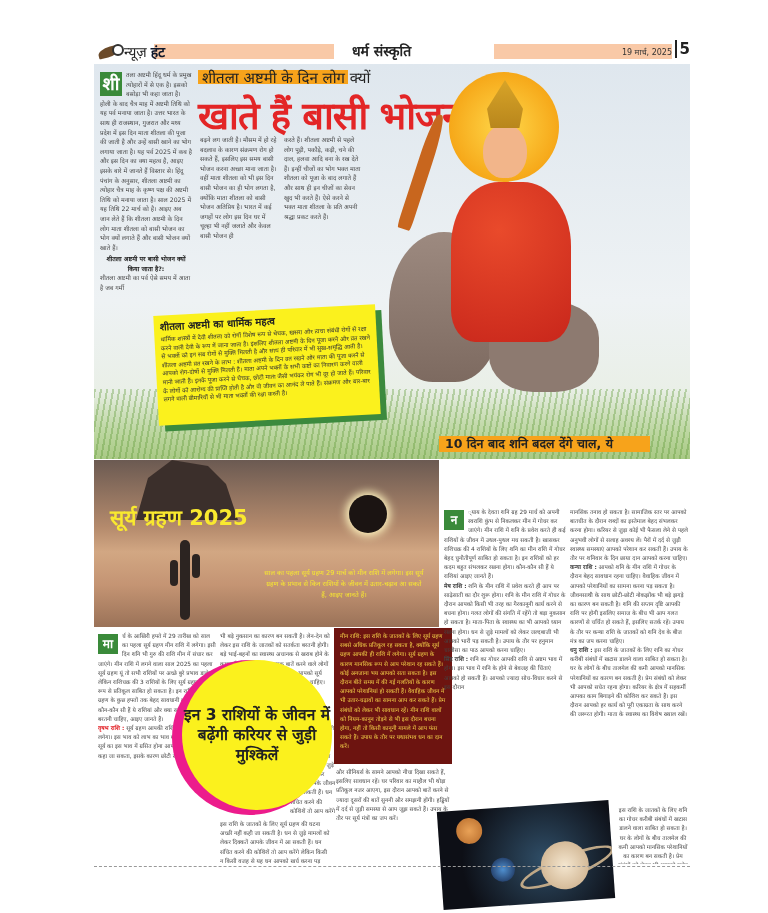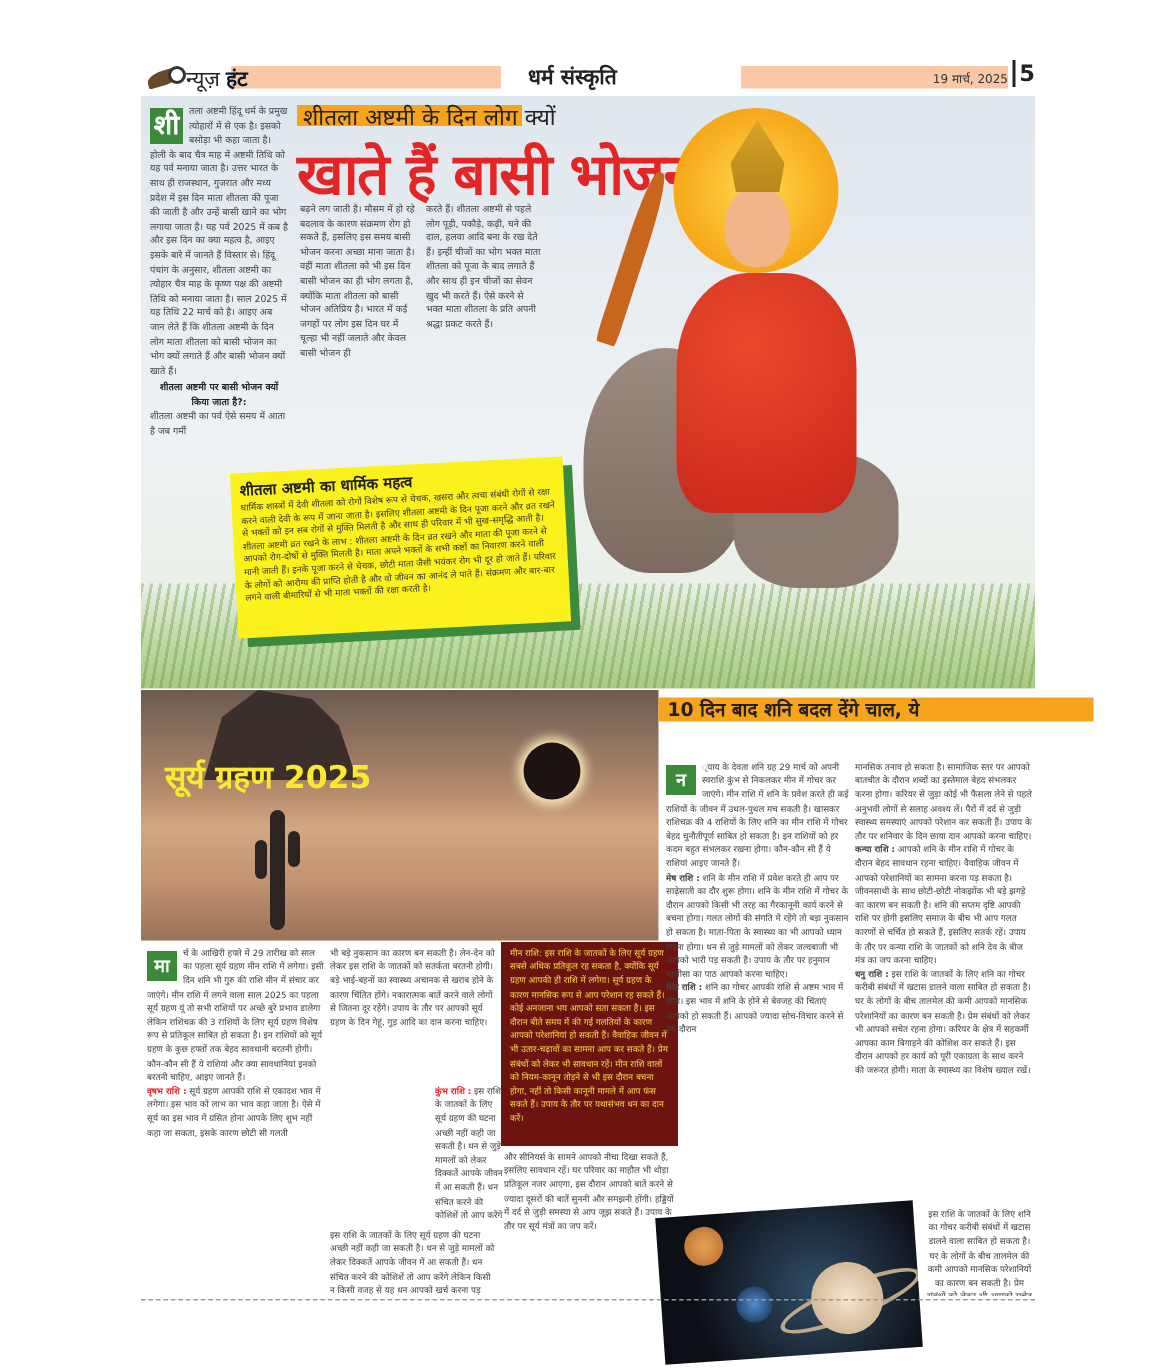--- a/index.html
+++ b/index.html
@@ -46,21 +46,21 @@
   .cactus:after{content:"";position:absolute;left:12px;top:14px;width:8px;height:24px;background:#2c2421;border-radius:4px}
   .ec-t1{position:absolute;left:16px;top:43px;font-size:21px;font-weight:bold;color:#f9e92f;white-space:nowrap}
   .ec-t2{position:absolute;left:14px;top:80px;font-size:15px;font-weight:bold;color:#f9e92f;line-height:20px}
   .ec-sub{position:absolute;left:170px;top:108px;width:160px;font-size:6.6px;line-height:11px;color:#f9e92f;text-align:center}
   .col2{position:absolute;font-size:5.8px;line-height:9.2px;color:#444}
   .red{color:#e3262b;font-weight:bold}
   .circle{position:absolute;left:78px;top:620px;width:155px;height:155px;border-radius:50%;background:#ec1c8c}
   .circle .in{position:absolute;left:10px;top:0;width:150px;height:150px;border-radius:50%;background:#fbf11d;display:flex;align-items:center;justify-content:center;text-align:center;font-size:15.5px;font-weight:bold;color:#222;line-height:20px}
   .brownbox{position:absolute;left:240px;top:588px;width:118px;height:136px;background:#6d1410;color:#f7d64a;font-size:5.8px;line-height:9.2px;padding:4px 6px}
   
-  .sat-k{position:absolute;left:345px;top:425px;width:290px;height:16px;background:#f7a31b}
+  .sat-k{position:absolute;left:345px;top:396px;width:211px;height:16px;background:#f7a31b}
   .sat-k span{position:absolute;left:6px;top:-1px;font-size:12.5px;font-weight:bold;color:#222;white-space:nowrap}
   .sat-h{position:absolute;left:362px;top:444px;font-size:17px;font-weight:bold;color:#222;white-space:nowrap}
   .dropcap2{float:left;width:20px;height:20px;background:#3a8a3a;color:#fff;font-weight:bold;font-size:12px;text-align:center;line-height:20px;margin:2px 4px 0 0}
   .space{position:absolute;left:346px;top:766px;width:172px;height:98px;background:radial-gradient(circle at 60% 55%,#2f4d66,#0d0f16 70%);transform:rotate(-4deg);overflow:hidden}
   .planet1{position:absolute;left:18px;top:8px;width:26px;height:26px;border-radius:50%;background:radial-gradient(#e9a257,#b56a2a)}
   .planet2{position:absolute;left:50px;top:50px;width:24px;height:24px;border-radius:50%;background:radial-gradient(#4f8fcf,#16264a)}
   .saturn{position:absolute;left:100px;top:38px;width:48px;height:48px;border-radius:50%;background:radial-gradient(#f4e6cf,#c7a882)}
   .ring{position:absolute;left:76px;top:52px;width:100px;height:24px;border:3px solid #bfa887;border-radius:50%;transform:rotate(-18deg)}
   .dash{position:absolute;left:0;top:826px;width:596px;border-top:1px dashed #999}
 </style>
@@ -115,36 +115,40 @@
       <div class="t">शीतला अष्टमी का धार्मिक महत्व</div>
       <p>धार्मिक शास्त्रों में देवी शीतला को रोगों विशेष रूप से चेचक, खसरा और त्वचा संबंधी रोगों से रक्षा करने वाली देवी के रूप में जाना जाता है। इसलिए शीतला अष्टमी के दिन पूजा करने और व्रत रखने से भक्तों को इन सब रोगों से मुक्ति मिलती है और साथ ही परिवार में भी सुख-समृद्धि आती है। शीतला अष्टमी व्रत रखने के लाभ : शीतला अष्टमी के दिन व्रत रखने और माता की पूजा करने से आपको रोग-दोषों से मुक्ति मिलती है। माता अपने भक्तों के सभी कष्टों का निवारण करने वाली मानी जाती हैं। इनके पूजा करने से चेचक, छोटी माता जैसी भयंकर रोग भी दूर हो जाते हैं। परिवार के लोगों को आरोग्य की प्राप्ति होती है और वो जीवन का आनंद ले पाते हैं। संक्रमण और बार-बार लगने वाली बीमारियों से भी माता भक्तों की रक्षा करती है।</p>
     </div>
   </div>
 
   <div class="eclipse">
     <div class="mesa"></div>
     <div class="sun"></div>
     <div class="cactus"></div>
     <div class="ec-t1">सूर्य ग्रहण 2025</div>
+    <div class="ec-sub">साल का पहला सूर्य ग्रहण 29 मार्च को मीन राशि में लगेगा। इस सूर्य ग्रहण के प्रभाव से किन राशियों के जीवन में उतार-चढ़ाव आ सकते हैं, आइए जानते हैं।</div>
   </div>
 
   <div class="col2" style="left:4px;top:592px;width:118px;height:232px;overflow:hidden">
     <span class="dropcap2">मा</span>
     <span>र्च के आखिरी हफ्ते में 29 तारीख को साल का पहला सूर्य ग्रहण मीन राशि में लगेगा। इसी दिन शनि भी गुरु की राशि मीन में संचार कर जाएंगे। मीन राशि में लगने वाला साल 2025 का पहला सूर्य ग्रहण यूं तो सभी राशियों पर अच्छे बुरे प्रभाव डालेगा लेकिन राशिचक्र की 3 राशियों के लिए सूर्य ग्रहण विशेष रूप से प्रतिकूल साबित हो सकता है। इन राशियों को सूर्य ग्रहण के कुछ हफ्तों तक बेहद सावधानी बरतनी होगी। कौन-कौन सी हैं ये राशियां और क्या सावधानियां इनको बरतनी चाहिए, आइए जानते हैं।</span><br>
     <span class="red">वृषभ राशि :</span>
     <span>सूर्य ग्रहण आपकी राशि से एकादश भाव में लगेगा। इस भाव को लाभ का भाव कहा जाता है। ऐसे में सूर्य का इस भाव में ग्रसित होना आपके लिए शुभ नहीं कहा जा सकता, इसके कारण छोटी सी गलती</span>
   </div>
 
   <div class="col2" style="left:126px;top:592px;width:112px;height:90px;overflow:hidden">भी बड़े नुकसान का कारण बन सकती है। लेन-देन को लेकर इस राशि के जातकों को सतर्कता बरतनी होगी। बड़े भाई-बहनों का स्वास्थ्य अचानक से खराब होने के कारण चिंतित होंगे। नकारात्मक बातें करने वाले लोगों से जितना दूर रहेंगे। उपाय के तौर पर आपको सूर्य ग्रहण के दिन गेहूं, गुड़ आदि का दान करना चाहिए।</div>
   <div class="col2" style="left:196px;top:684px;width:46px;height:92px;overflow:hidden">
     <span class="red">कुंभ राशि :</span>
     <span>इस राशि के जातकों के लिए सूर्य ग्रहण की घटना अच्छी नहीं कही जा सकती है। धन से जुड़े मामलों को लेकर दिक्कतें आपके जीवन में आ सकती हैं। धन संचित करने की कोशिशें तो आप करेंगे लेकिन किसी न किसी वजह से यह धन आपको खर्च करना पड़ सकता है। करियर के क्षेत्र में सहकर्मी आपके काम में गलतियां निकाल सकते हैं</span>
   </div>
   <div class="col2" style="left:126px;top:780px;width:112px;height:44px;overflow:hidden">इस राशि के जातकों के लिए सूर्य ग्रहण की घटना अच्छी नहीं कही जा सकती है। धन से जुड़े मामलों को लेकर दिक्कतें आपके जीवन में आ सकती हैं। धन संचित करने की कोशिशें तो आप करेंगे लेकिन किसी न किसी वजह से यह धन आपको खर्च करना पड़ सकता है। करियर के क्षेत्र में सहकर्मी आपके काम में गलतियां निकाल सकते हैं</div>
 
+  <div class="circle">
+    <div class="in">इन 3 राशियों के जीवन में बढ़ेंगी करियर से जुड़ी मुश्किलें</div>
+  </div>
 
   <div class="brownbox">मीन राशि: इस राशि के जातकों के लिए सूर्य ग्रहण सबसे अधिक प्रतिकूल रह सकता है, क्योंकि सूर्य ग्रहण आपकी ही राशि में लगेगा। सूर्य ग्रहण के कारण मानसिक रूप से आप परेशान रह सकते हैं। कोई अनजाना भय आपको सता सकता है। इस दौरान बीते समय में की गई गलतियों के कारण आपको परेशानियां हो सकती हैं। वैवाहिक जीवन में भी उतार-चढ़ावों का सामना आप कर सकते हैं। प्रेम संबंधों को लेकर भी सावधान रहें। मीन राशि वालों को नियम-कानून तोड़ने से भी इस दौरान बचना होगा, नहीं तो किसी कानूनी मामले में आप फंस सकते हैं। उपाय के तौर पर यथासंभव धन का दान करें।</div>
   <div class="col2" style="left:242px;top:728px;width:114px;height:96px;overflow:hidden">और सीनियर्स के सामने आपको नीचा दिखा सकते हैं, इसलिए सावधान रहें। घर परिवार का माहौल भी थोड़ा प्रतिकूल नजर आएगा, इस दौरान आपको बातें करने से ज्यादा दूसरों की बातें सुननी और समझनी होंगी। हड्डियों में दर्द से जुड़ी समस्या से आप जूझ सकते हैं। उपाय के तौर पर सूर्य मंत्रों का जप करें।</div>
 
   <div class="sat-k">
       <span>10 दिन बाद शनि बदल देंगे चाल, ये</span>
     </div>
 
   <div class="col2" style="left:350px;top:468px;width:122px;height:296px;overflow:hidden">
     <span class="dropcap2">न</span>

